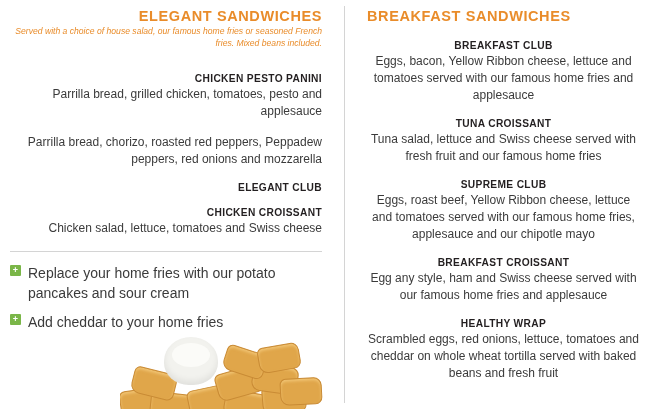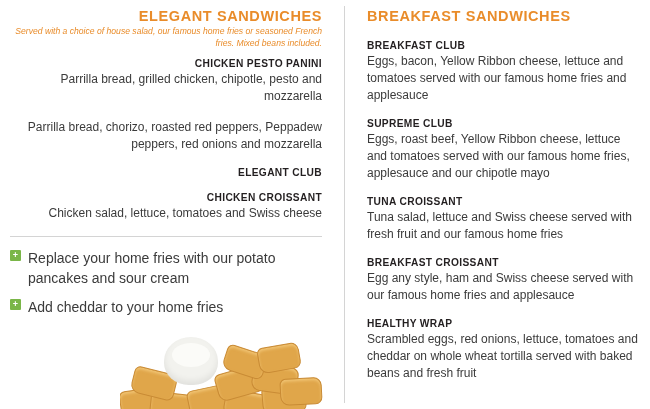--- a/index.html
+++ b/index.html
@@ -47,21 +47,21 @@
   }
   .col-left .section-title {
     text-align: right;
   }
   .subtitle {
     font-size: 8.6px;
     font-style: italic;
     color: #e98c2a;
     line-height: 1.35;
     text-align: right;
-    margin: 0 0 9px 0;
+    margin: 0 0 24px 0;
   }
   .item {
     margin-bottom: 13px;
   }
   .item-name {
     font-size: 10.2px;
     font-weight: bold;
     letter-spacing: 0.35px;
     color: #231f20;
     margin: 0 0 2px 0;
@@ -111,20 +111,21 @@
     font-size: 14px;
     color: #3b3b3b;
     line-height: 1.4;
     max-width: 260px;
   }
   .right .item-name {
     font-size: 10.2px;
   }
   .right .item {
     margin-bottom: 14px;
+    text-align: center;
   }
   .food-photo {
     position: absolute;
     bottom: 0;
     left: 120px;
     width: 205px;
     height: 88px;
     overflow: hidden;
   }
   .plate {
@@ -165,21 +166,21 @@
 <body>
 
 <div class="menu">
 
   <div class="col-left">
     <h2 class="section-title">ELEGANT SANDWICHES</h2>
     <p class="subtitle">Served with a choice of house salad, our famous home fries or seasoned French fries. Mixed beans included.</p>
 
     <div class="item">
       <h3 class="item-name">CHICKEN PESTO PANINI</h3>
-      <p class="item-desc">Parrilla bread, grilled chicken, chipotle, pesto and mozzarella</p>
+      <p class="item-desc">Parrilla bread, grilled chicken, tomatoes, pesto and applesauce</p>
     </div>
 
     <div class="item">
       <p class="item-desc">Parrilla bread, chorizo, roasted red peppers, Peppadew peppers, red onions and mozzarella</p>
     </div>
 
     <div class="item">
       <h3 class="item-name">ELEGANT CLUB</h3>
     </div>
 
@@ -226,30 +227,30 @@
   <div class="col-right right">
     <h2 class="section-title">BREAKFAST SANDWICHES</h2>
     <div style="height:14px"></div>
 
     <div class="item">
       <h3 class="item-name">BREAKFAST CLUB</h3>
       <p class="item-desc">Eggs, bacon, Yellow Ribbon cheese, lettuce and tomatoes served with our famous home fries and applesauce</p>
     </div>
 
     <div class="item">
+      <h3 class="item-name">TUNA CROISSANT</h3>
+      <p class="item-desc">Tuna salad, lettuce and Swiss cheese served with fresh fruit and our famous home fries</p>
+    </div>
+
+    <div class="item">
       <h3 class="item-name">SUPREME CLUB</h3>
       <p class="item-desc">Eggs, roast beef, Yellow Ribbon cheese, lettuce and tomatoes served with our famous home fries, applesauce and our chipotle mayo</p>
     </div>
 
     <div class="item">
-      <h3 class="item-name">TUNA CROISSANT</h3>
-      <p class="item-desc">Tuna salad, lettuce and Swiss cheese served with fresh fruit and our famous home fries</p>
-    </div>
-
-    <div class="item">
       <h3 class="item-name">BREAKFAST CROISSANT</h3>
       <p class="item-desc">Egg any style, ham and Swiss cheese served with our famous home fries and applesauce</p>
     </div>
 
     <div class="item">
       <h3 class="item-name">HEALTHY WRAP</h3>
       <p class="item-desc">Scrambled eggs, red onions, lettuce, tomatoes and cheddar on whole wheat tortilla served with baked beans and fresh fruit</p>
     </div>
   </div>
 

